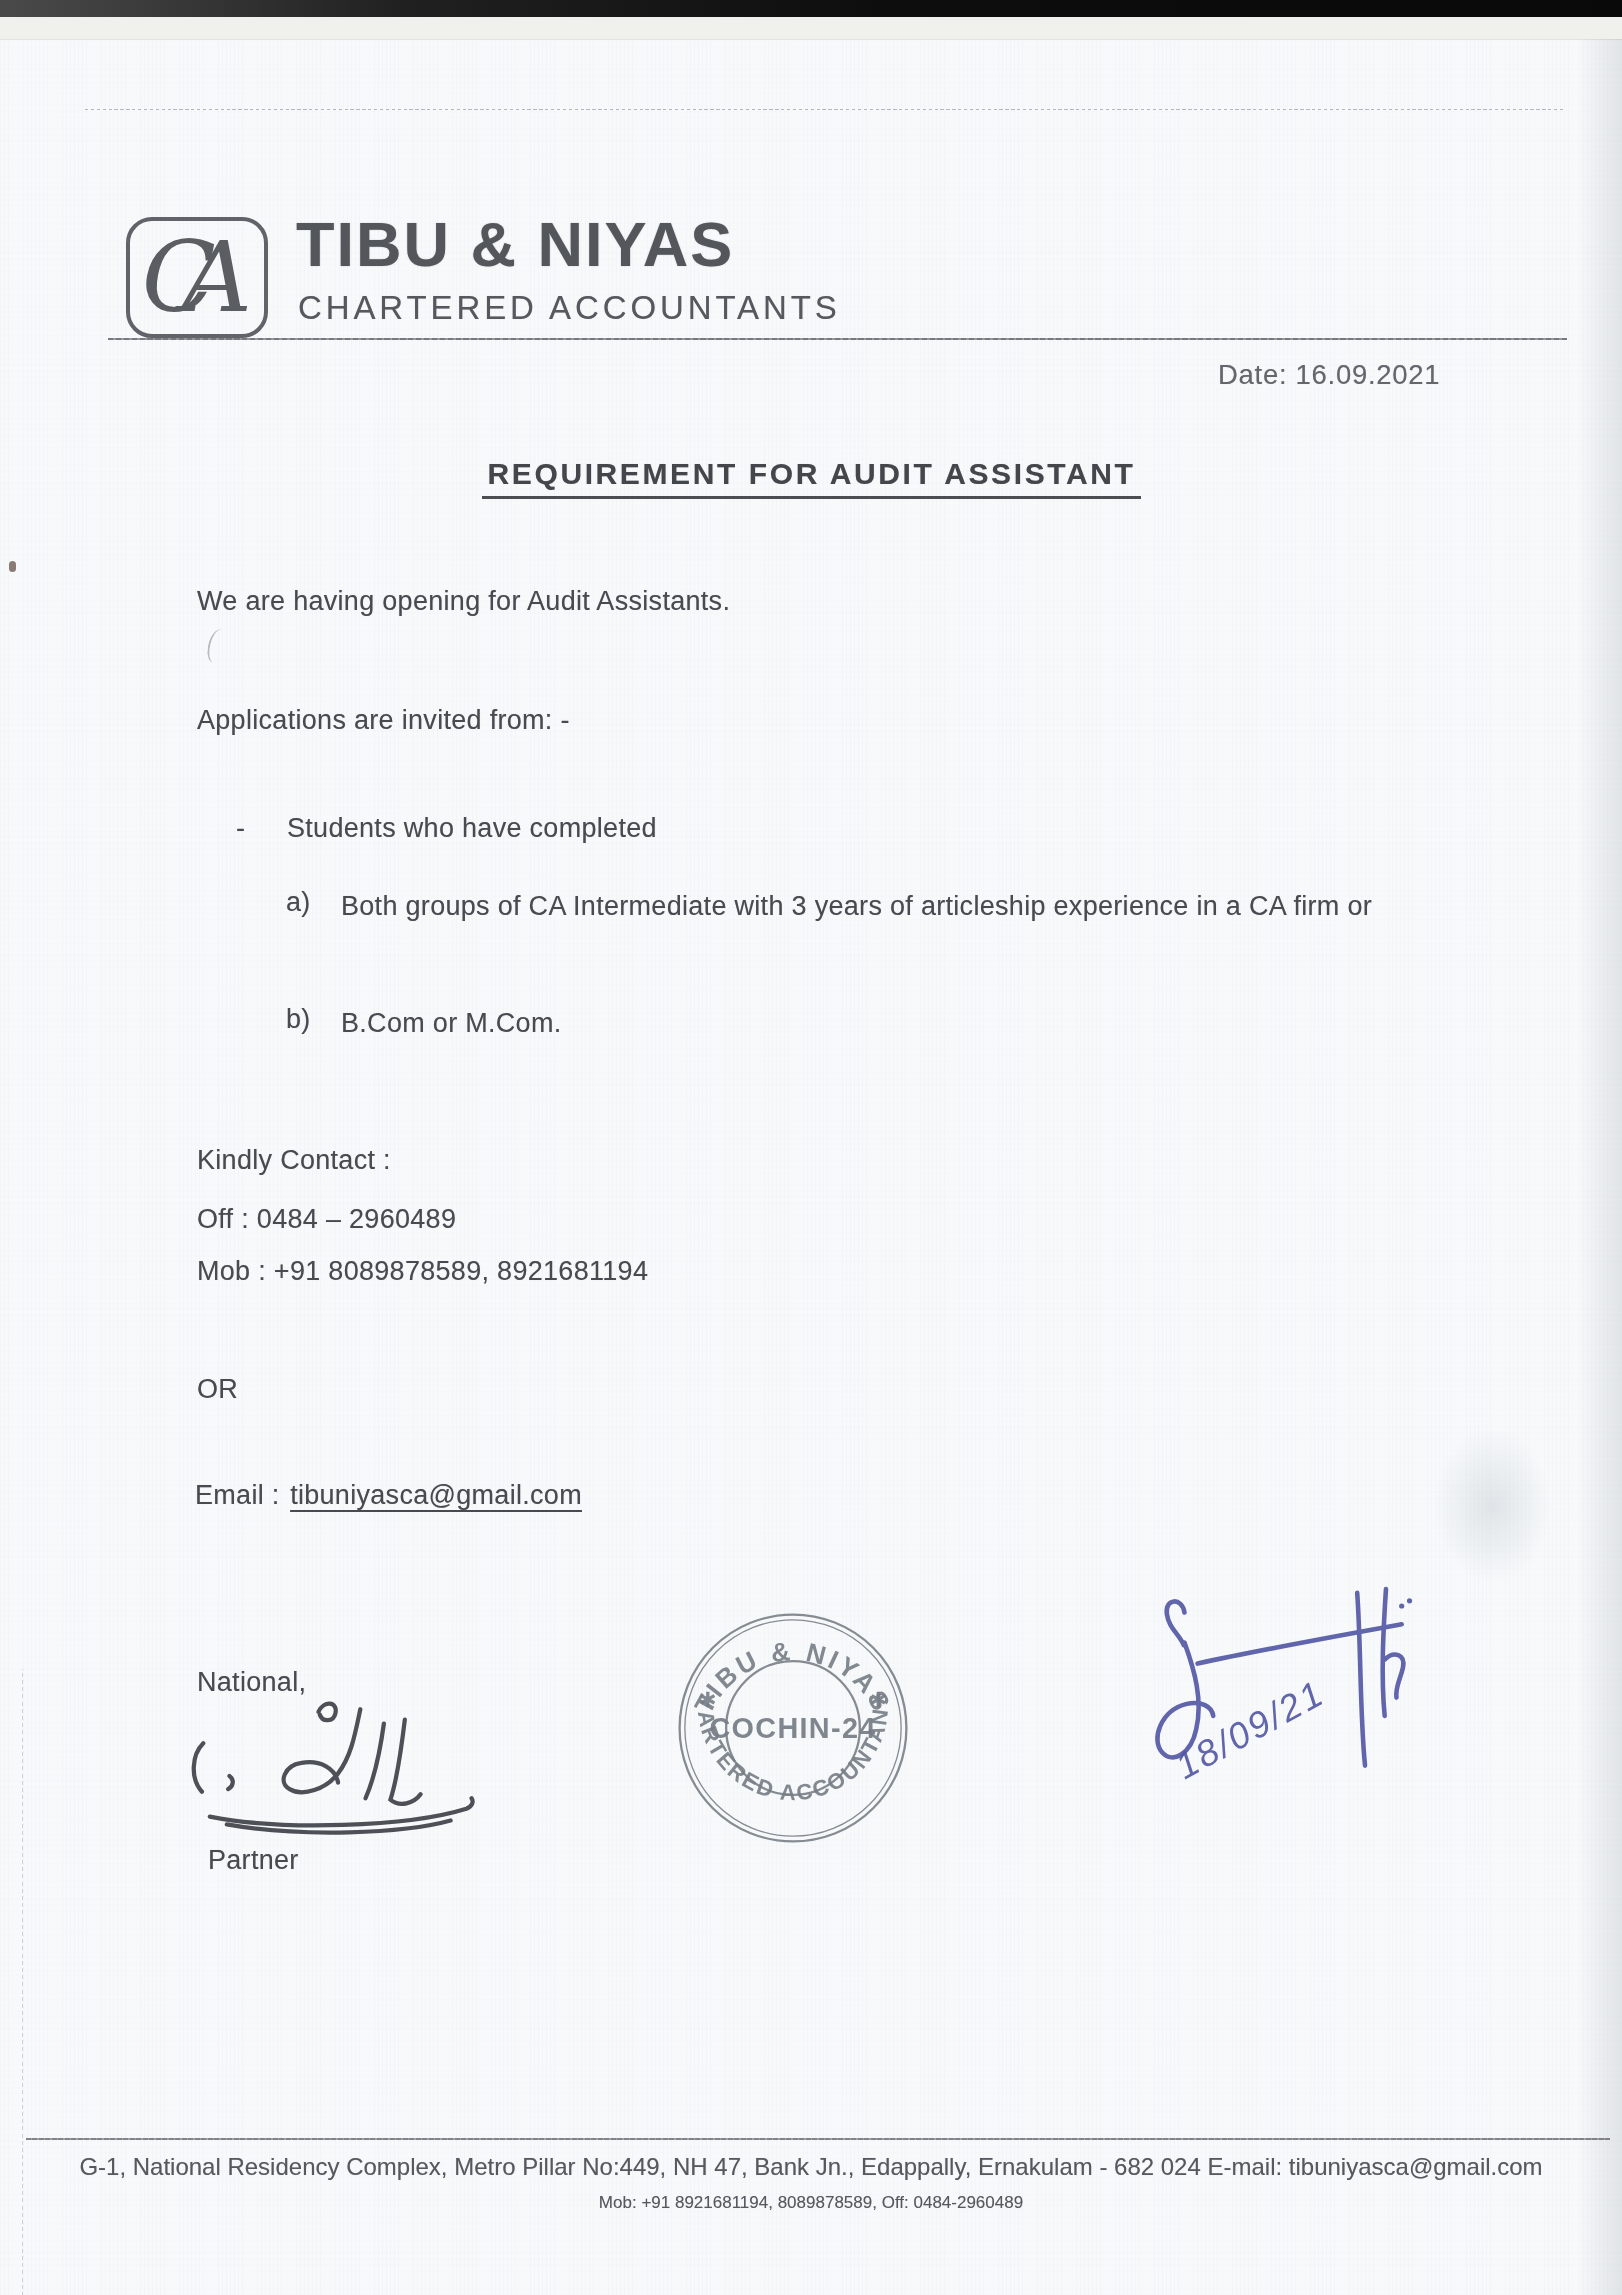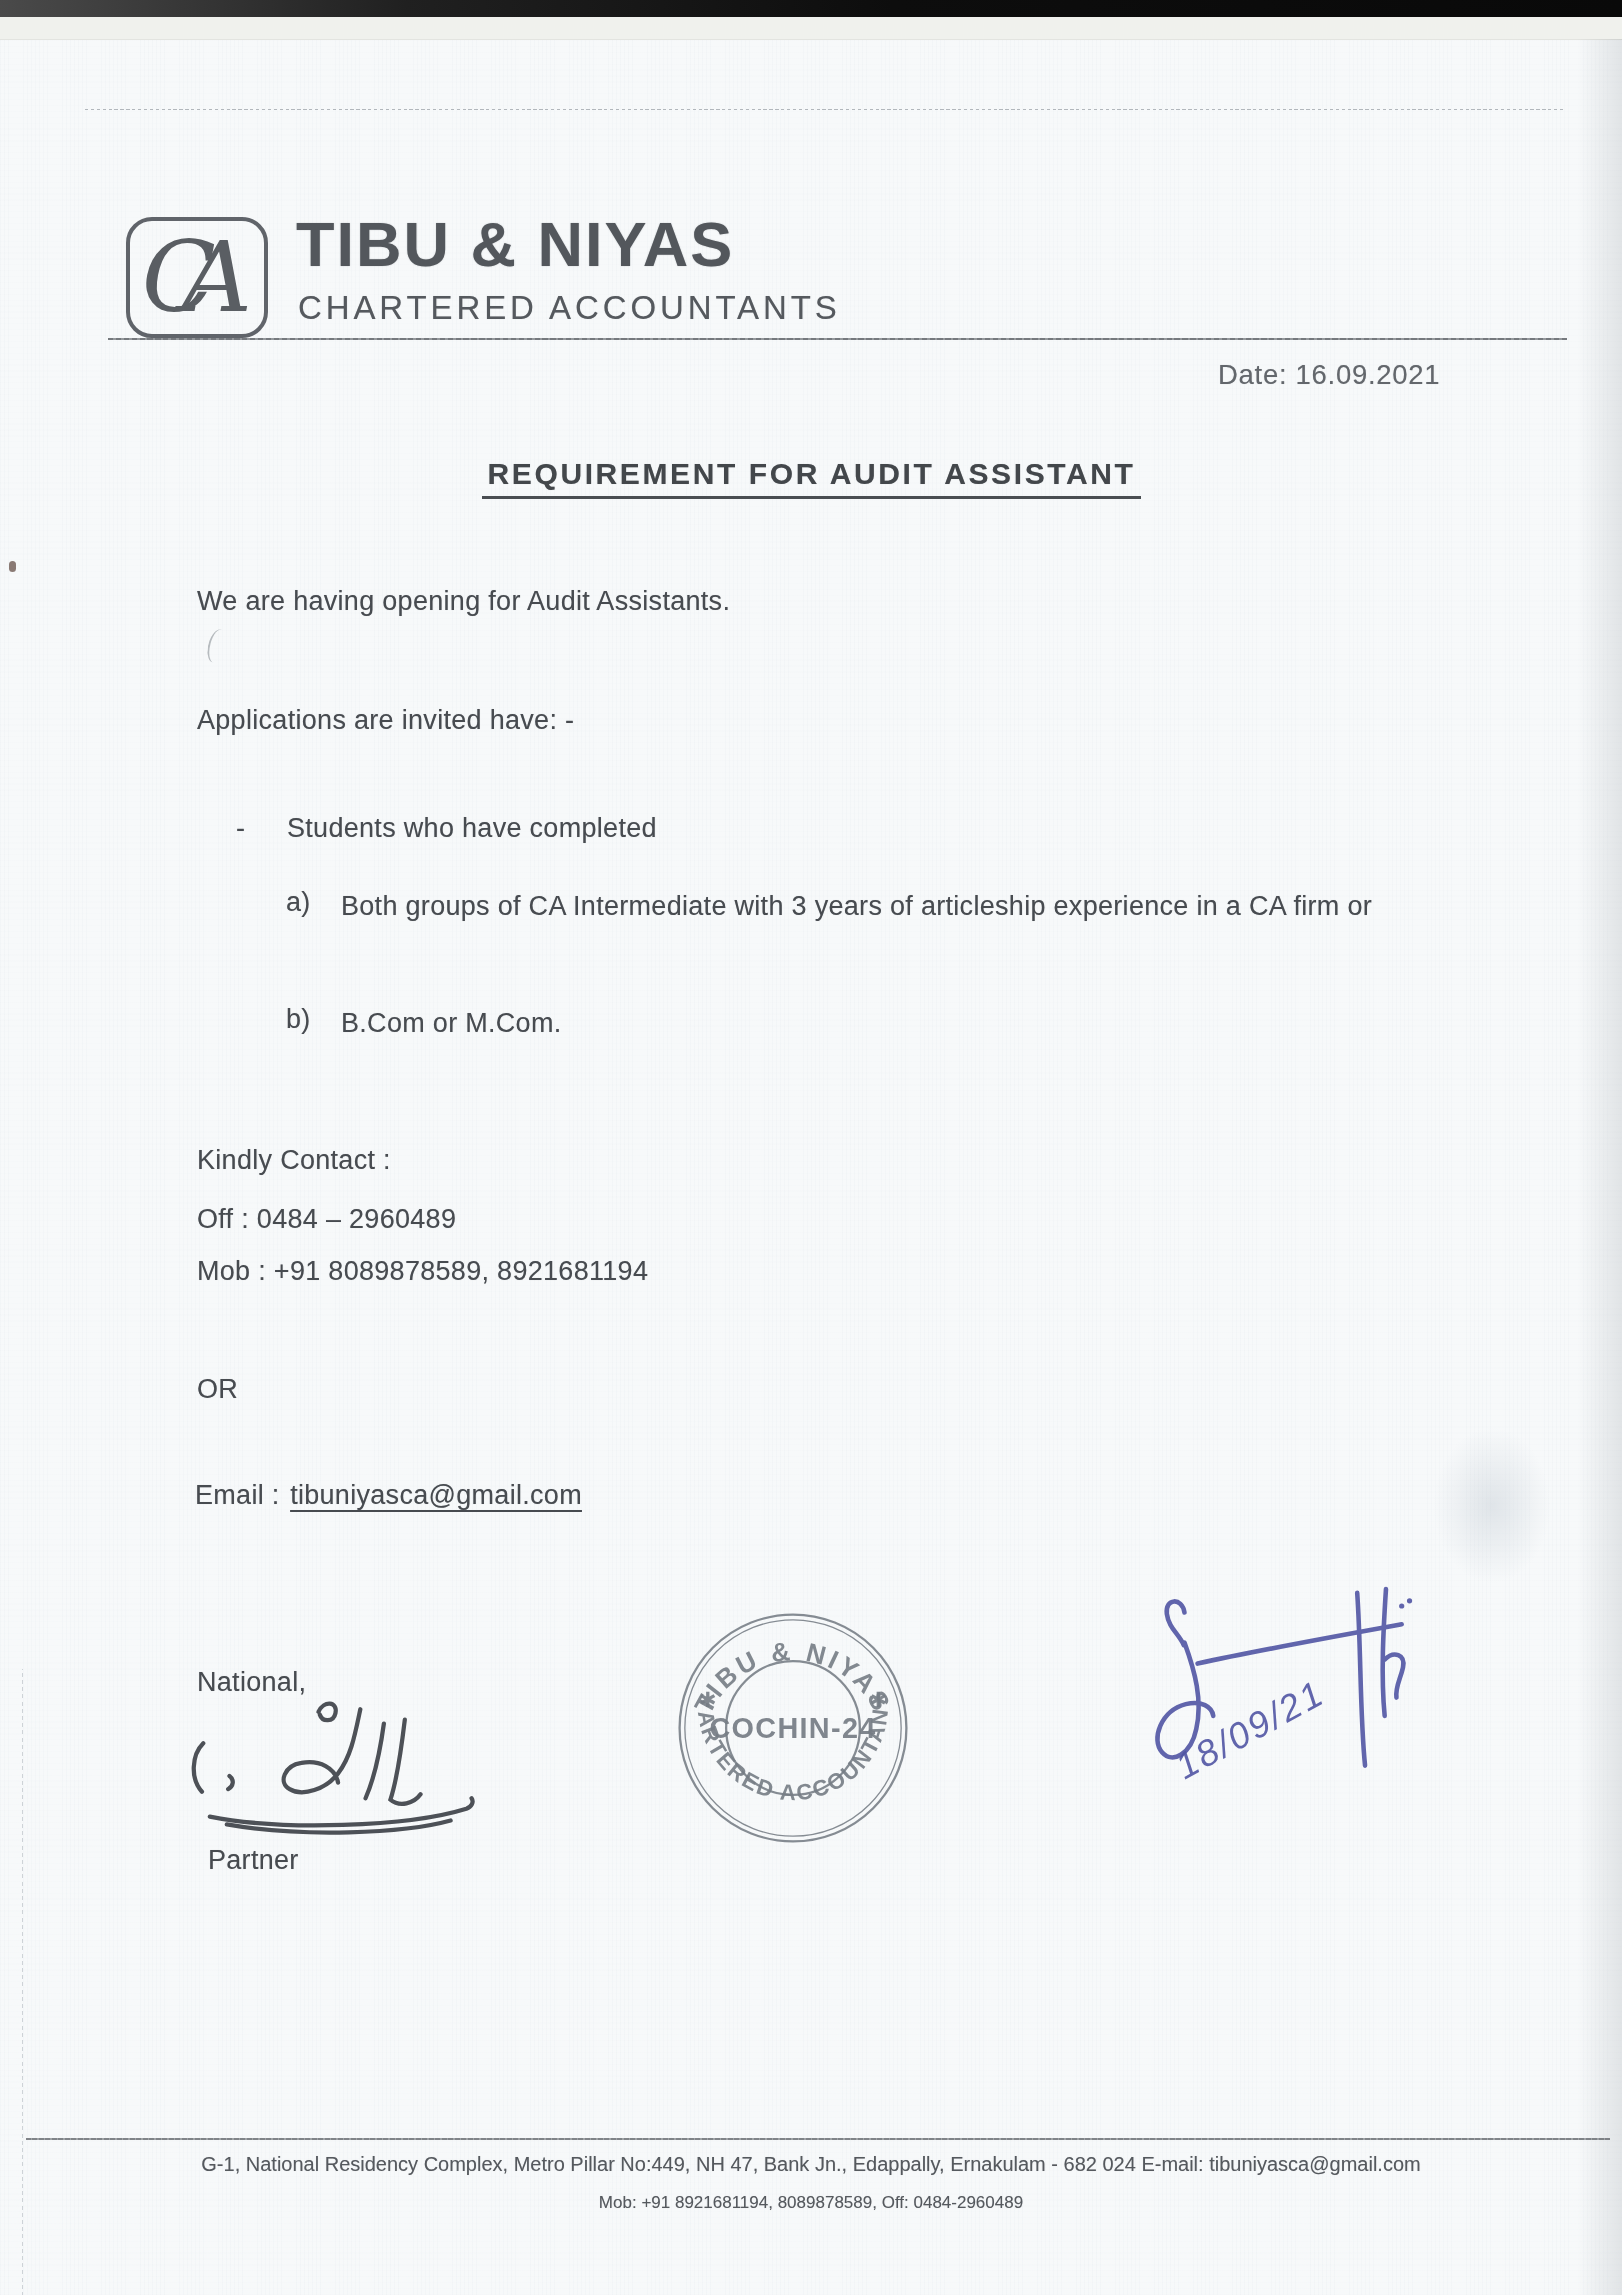--- a/index.html
+++ b/index.html
@@ -51,21 +51,21 @@
   .li-label{flex:0 0 43px;}
   .li-text{width:1106px;line-height:1.44;white-space:normal;margin-left:12px;}
 
   .email-addr{margin-left:10.5px;text-decoration:underline;text-decoration-thickness:2px;text-underline-offset:5.9px;}
 
   
   .footer-rule{top:2138px;left:26px;width:1584px;height:2px;opacity:.8;
     background:repeating-linear-gradient(90deg,#63676c 0 4.6px,#8a8e92 4.6px 6.5px);}
   .footer-line{left:39px;width:1544px;text-align:center;color:#55595e;white-space:nowrap;
     text-shadow:0 0 0.7px rgba(85,89,94,.35);}
-  .footer-1{top:2153px;font-size:20px;}
+  .footer-1{top:2153px;font-size:24px;}
   .footer-2{top:2193px;font-size:17px;}
 
   svg text{font-family:"Liberation Sans",sans-serif;}
 </style>
 </head>
 <body>
 
 <div class="page">
 
   <div class="abs top-dark"></div>
@@ -87,21 +87,21 @@
   <div class="abs firm-sub">CHARTERED ACCOUNTANTS</div>
   <div class="abs header-rule"></div>
 
   <div class="abs date-line doc-text" style="top:359px;left:1176px;">Date: 16.09.2021</div>
 
   <div class="abs title-wrap">
     <span>REQUIREMENT FOR AUDIT ASSISTANT</span>
   </div>
 
   <div class="abs doc-text" style="top:586px;left:197px;">We are having opening for Audit Assistants.</div>
-  <div class="abs doc-text" style="top:705px;left:197px;">Applications are invited have: -</div>
+  <div class="abs doc-text" style="top:705px;left:197px;">Applications are invited from: -</div>
 
   <div class="abs doc-text" style="top:813px;left:236px;">-</div>
   <div class="abs doc-text" style="top:813px;left:287px;">Students who have completed</div>
 
   <div class="abs doc-text list-item" style="top:887px;left:286px;">
     <span class="li-label">a)</span>
     <span class="li-text">Both groups of CA Intermediate with 3 years of articleship experience in a CA firm or</span>
   </div>
 
   <div class="abs doc-text list-item" style="top:1004px;left:286px;">

